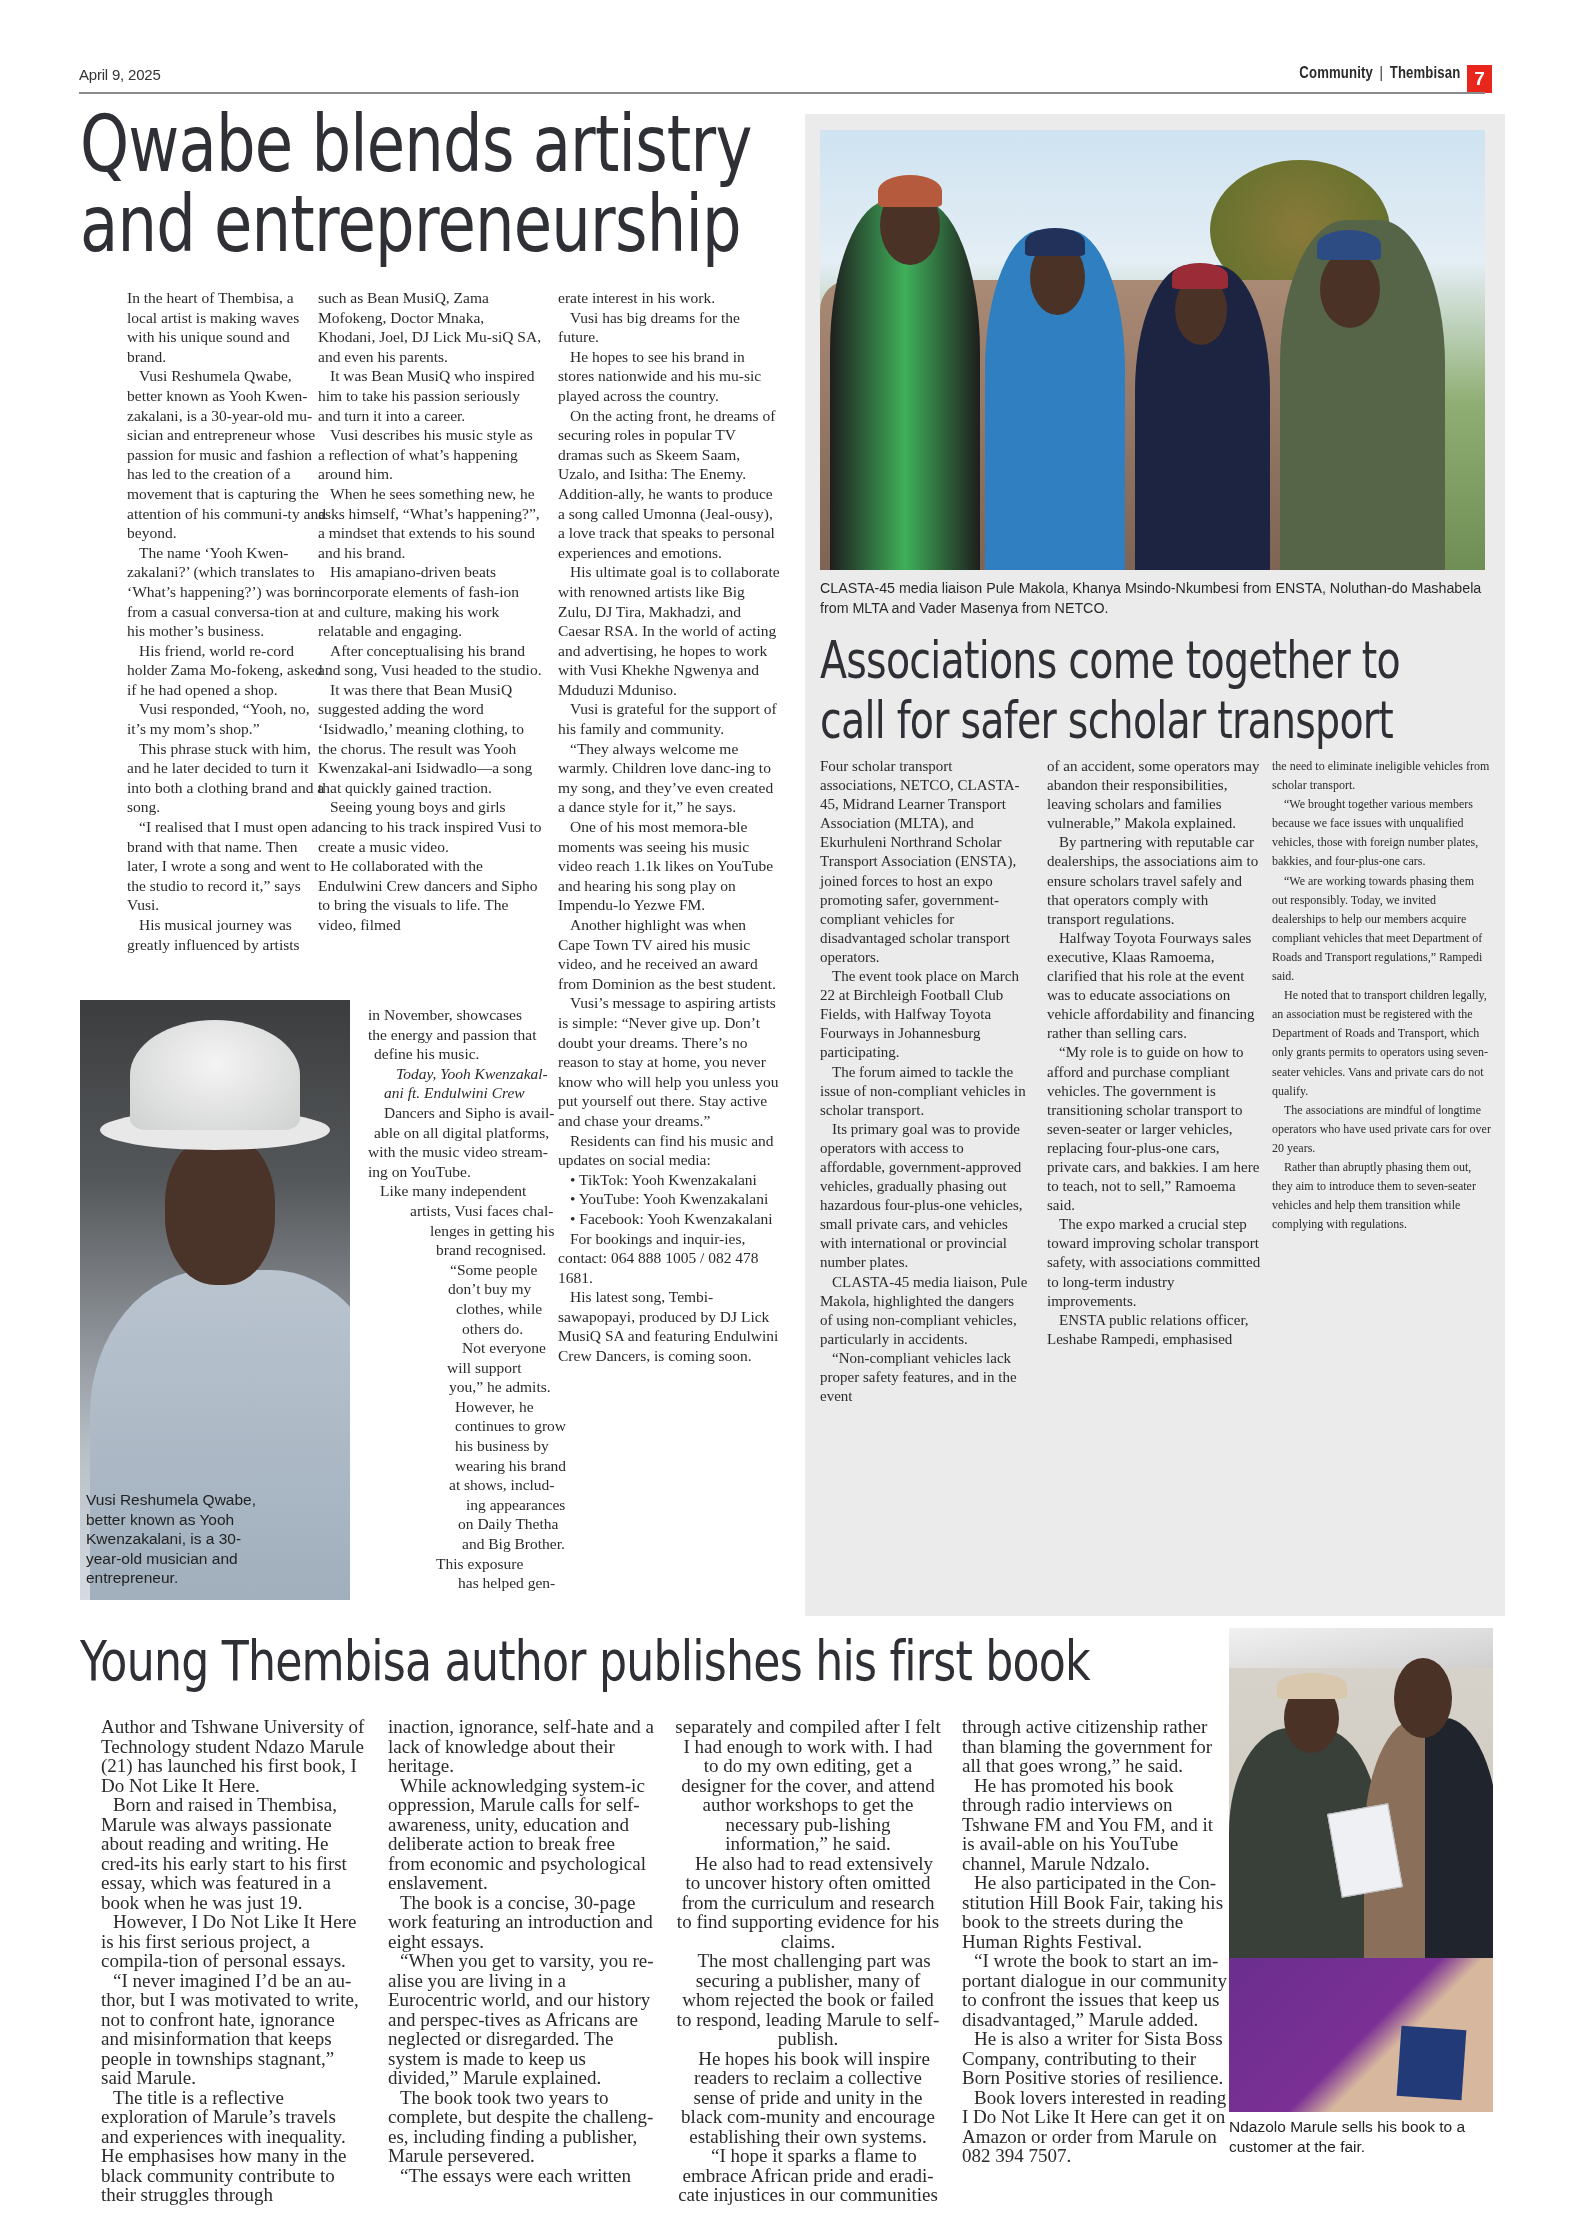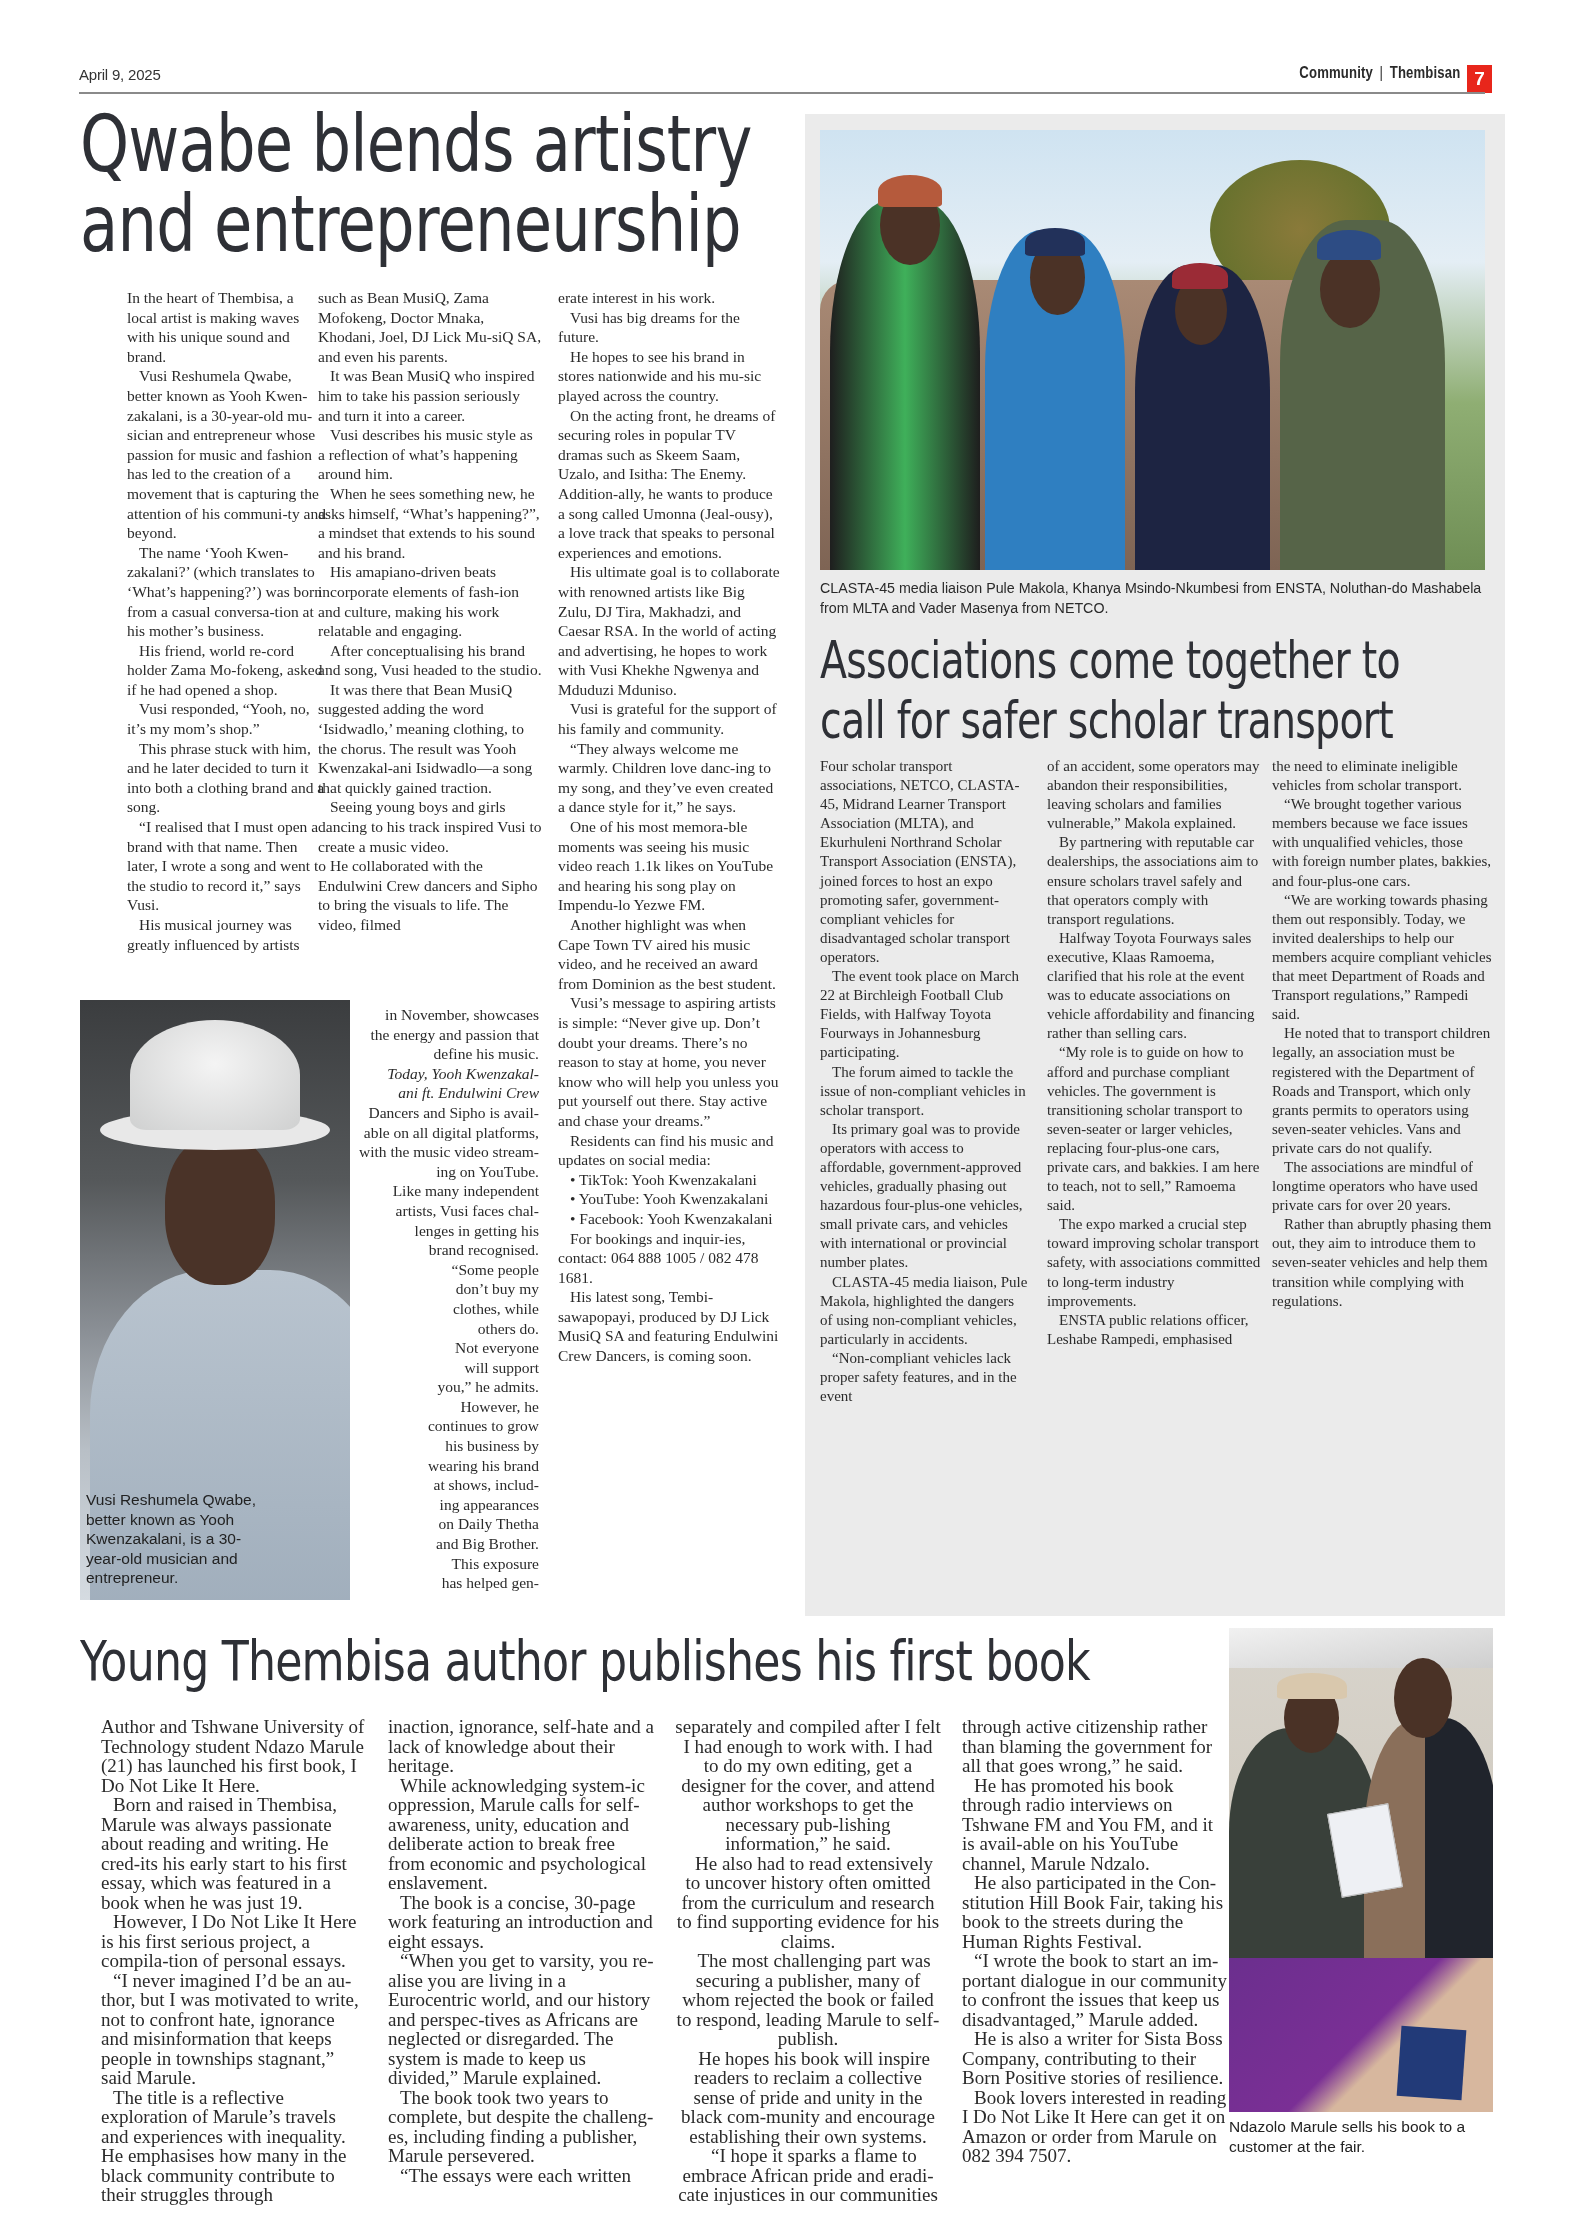--- a/index.html
+++ b/index.html
@@ -55,21 +55,21 @@
   .pg-h4 { left: 500px; top: 120px; width: 60px; height: 78px; }
   .pg-cap { position: absolute; border-radius: 50% 50% 10% 10%; }
   .pg-c1 { left: 58px; top: 45px; width: 64px; height: 32px; background: #b55a3c; }
   .pg-c2 { left: 205px; top: 98px; width: 60px; height: 28px; background: #22315a; }
   .pg-c3 { left: 352px; top: 133px; width: 56px; height: 26px; background: #9b2b36; }
   .pg-c4 { left: 497px; top: 100px; width: 64px; height: 30px; background: #2d4c84; }
   .group-caption { position: absolute; left: 820px; top: 578px; width: 665px; font-family: "Liberation Sans", sans-serif; font-size: 15.5px; line-height: 19.5px; color: #2a2a2a; transform: scaleX(0.92); transform-origin: left top; width: 720px; }
 
   .s2c1 { left: 820px; top: 757px; width: 210px; font-size: 15px; line-height: 19.1px; }
   .s2c2 { left: 1047px; top: 757px; width: 215px; font-size: 15px; line-height: 19.1px; }
-  .s2c3 { left: 1272px; top: 757px; width: 220px; font-size: 15px; line-height: 19.1px; }
+  .s2c3 { left: 1272px; top: 757px; width: 220px; font-size: 12px; line-height: 19.1px; }
 
   
   .s3c1 { left: 80px; top: 1717px; width: 265px; }
   .s3c2 { left: 367px; top: 1717px; width: 268px; }
   .s3c3 { left: 653px; top: 1717px; width: 268px; text-align: center; }
   .s3c4 { left: 941px; top: 1717px; width: 268px; }
   .s3 { font-size: 19px; line-height: 19.5px; margin-left: 21px; }
 
   .photo-book { position: absolute; left: 1229px; top: 1628px; width: 264px; height: 484px; overflow: hidden; background: linear-gradient(180deg, #d8d4cc 0%, #cfc9be 55%, #7fb26a 62%, #5f9a4f 70%); }
   .pb-tent { position: absolute; left: 0; top: 0; width: 264px; height: 40px; background: linear-gradient(170deg, #f1f1f1, #cfcfcf); }
@@ -122,21 +122,21 @@
 </div>
 
 <div class="photo-vusi">
   <div class="vusi-shirt"></div>
   <div class="vusi-face"></div>
   <div class="vusi-brim"></div>
   <div class="vusi-cap"></div>
 </div>
 <div class="vusi-caption">Vusi Reshumela Qwabe, better known as Yooh Kwenzakalani, is a 30-year-old musician and entrepreneur.</div>
 
-<div class="s1-wrap" style="left:339px; top:1005px; width:200px;text-align:right;">
+<div class="s1-wrap" style="left:368px; top:1005px; width:200px;">
   <div style="padding-left:0px">in November, showcases</div>
   <div style="padding-left:0px">the energy and passion that</div>
   <div style="padding-left:6px">define his music.</div>
   <div style="padding-left:28px; font-style:italic">Today, Yooh Kwenzakal-</div>
   <div style="padding-left:16px; font-style:italic">ani ft. Endulwini Crew</div>
   <div style="padding-left:16px">Dancers and Sipho is avail-</div>
   <div style="padding-left:6px">able on all digital platforms,</div>
   <div style="padding-left:0px">with the music video stream-</div>
   <div style="padding-left:0px">ing on YouTube.</div>
   <div style="padding-left:12px">Like many independent</div>

